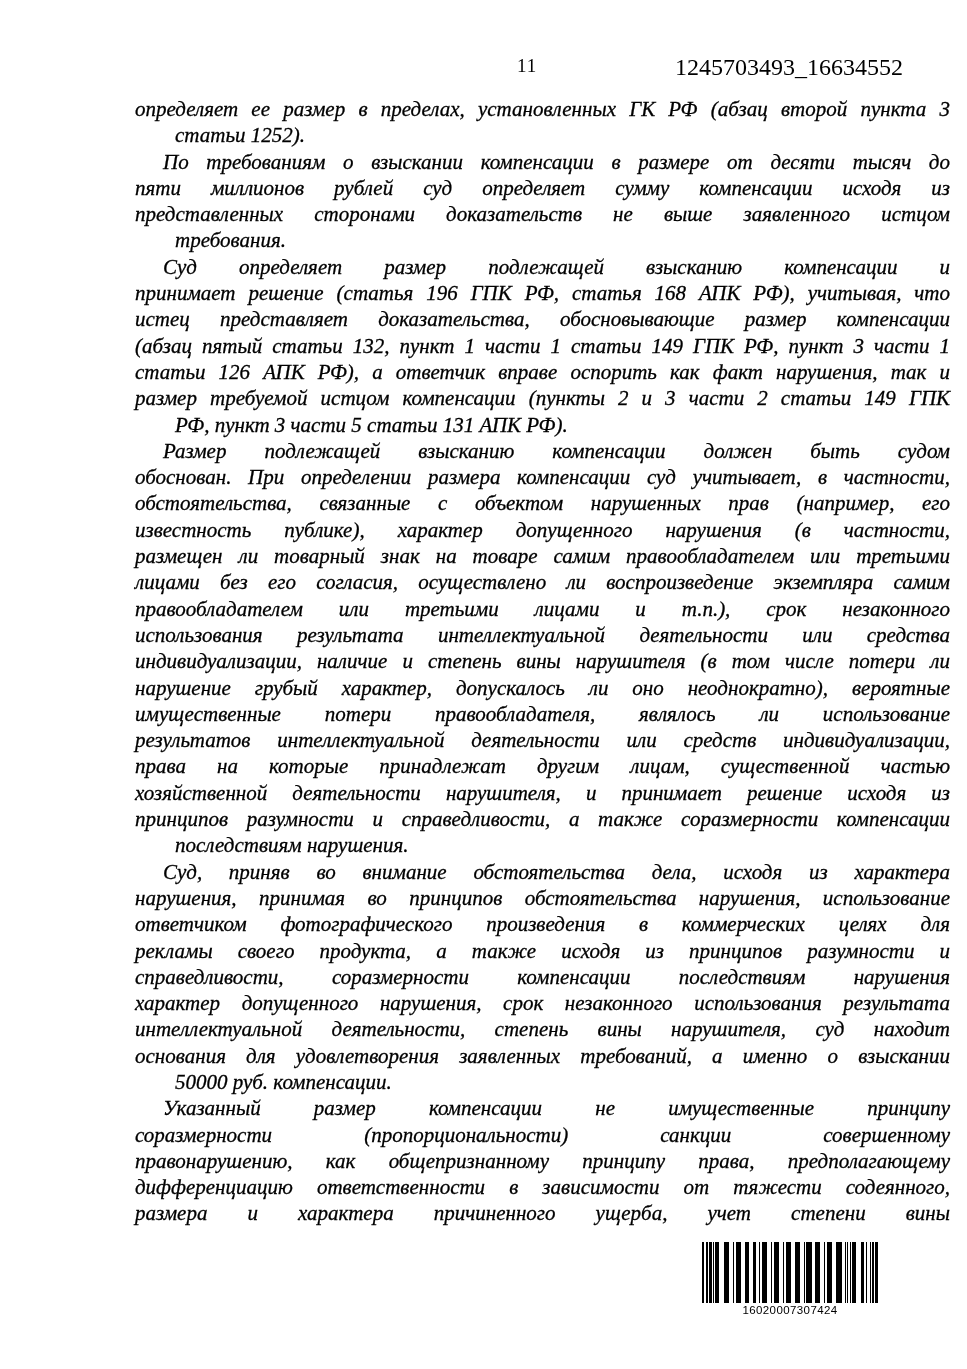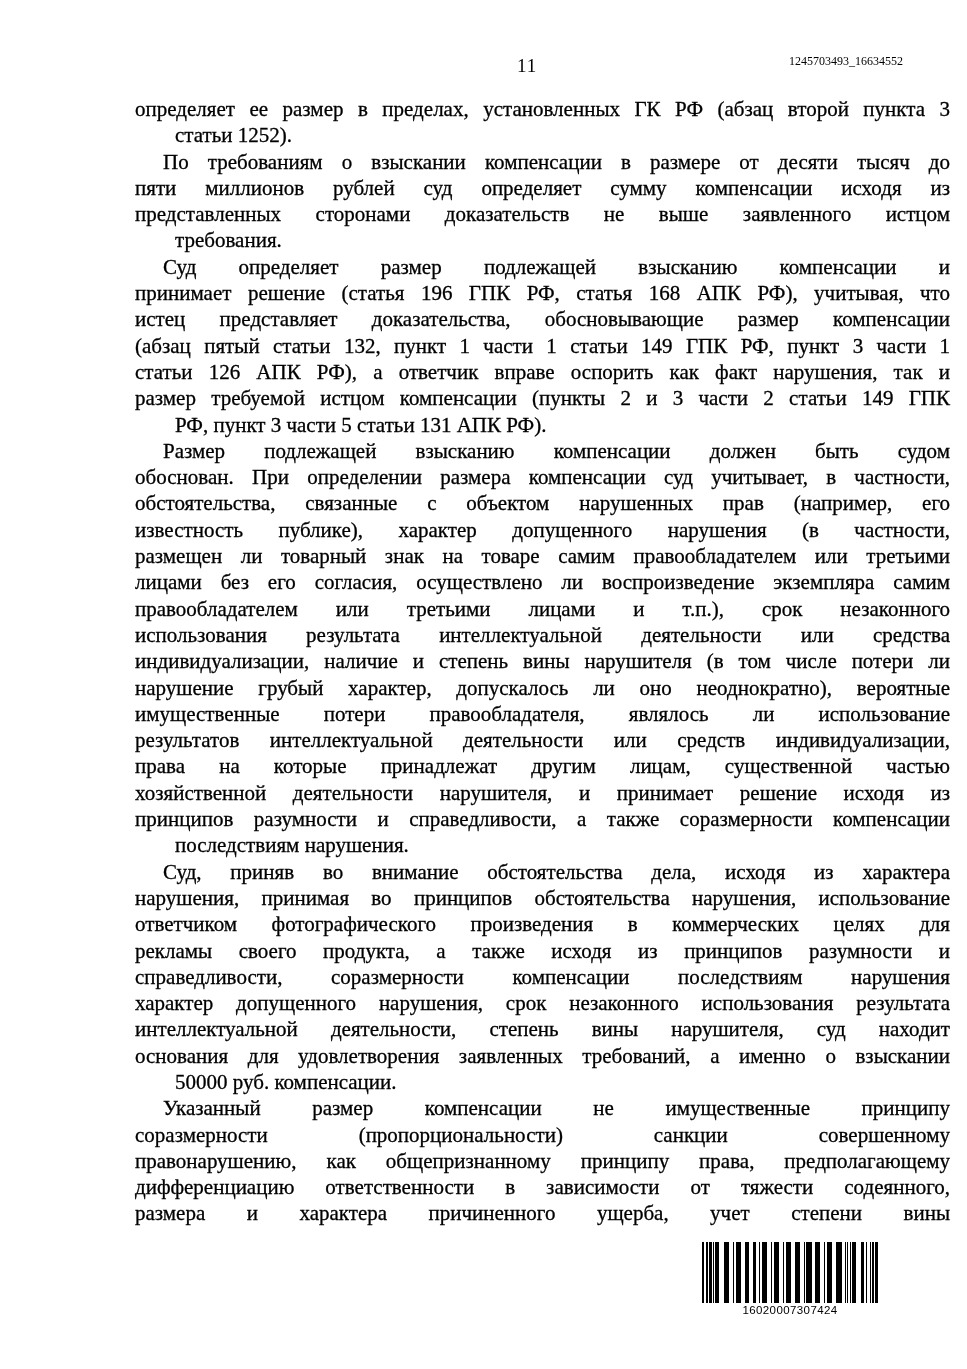--- a/index.html
+++ b/index.html
@@ -21,33 +21,33 @@
     position: absolute;
     top: 55px;
     left: 517px;
     font-size: 19px;
     letter-spacing: 1px;
   }
   .doc-id {
     position: absolute;
     top: 54px;
     right: 64px;
-    font-size: 12px;
+    font-size: 24px;
   }
   
   .body-text {
     position: absolute;
     top: 96px;
     left: 135px;
     width: 815px;
     font-size: 21px;
     line-height: 26.3px;
     -webkit-text-stroke: 0.3px #000;
   }
-  .para { margin: 0; padding: 0; }
+  .para { margin: 0; padding: 0; font-style: italic; }
   .line {
     text-align: justify;
     text-align-last: justify;
   }
   .line.first {
     text-indent: 28px;
   }
   .line.last {
     text-align-last: left;
     margin-left: 40px;

